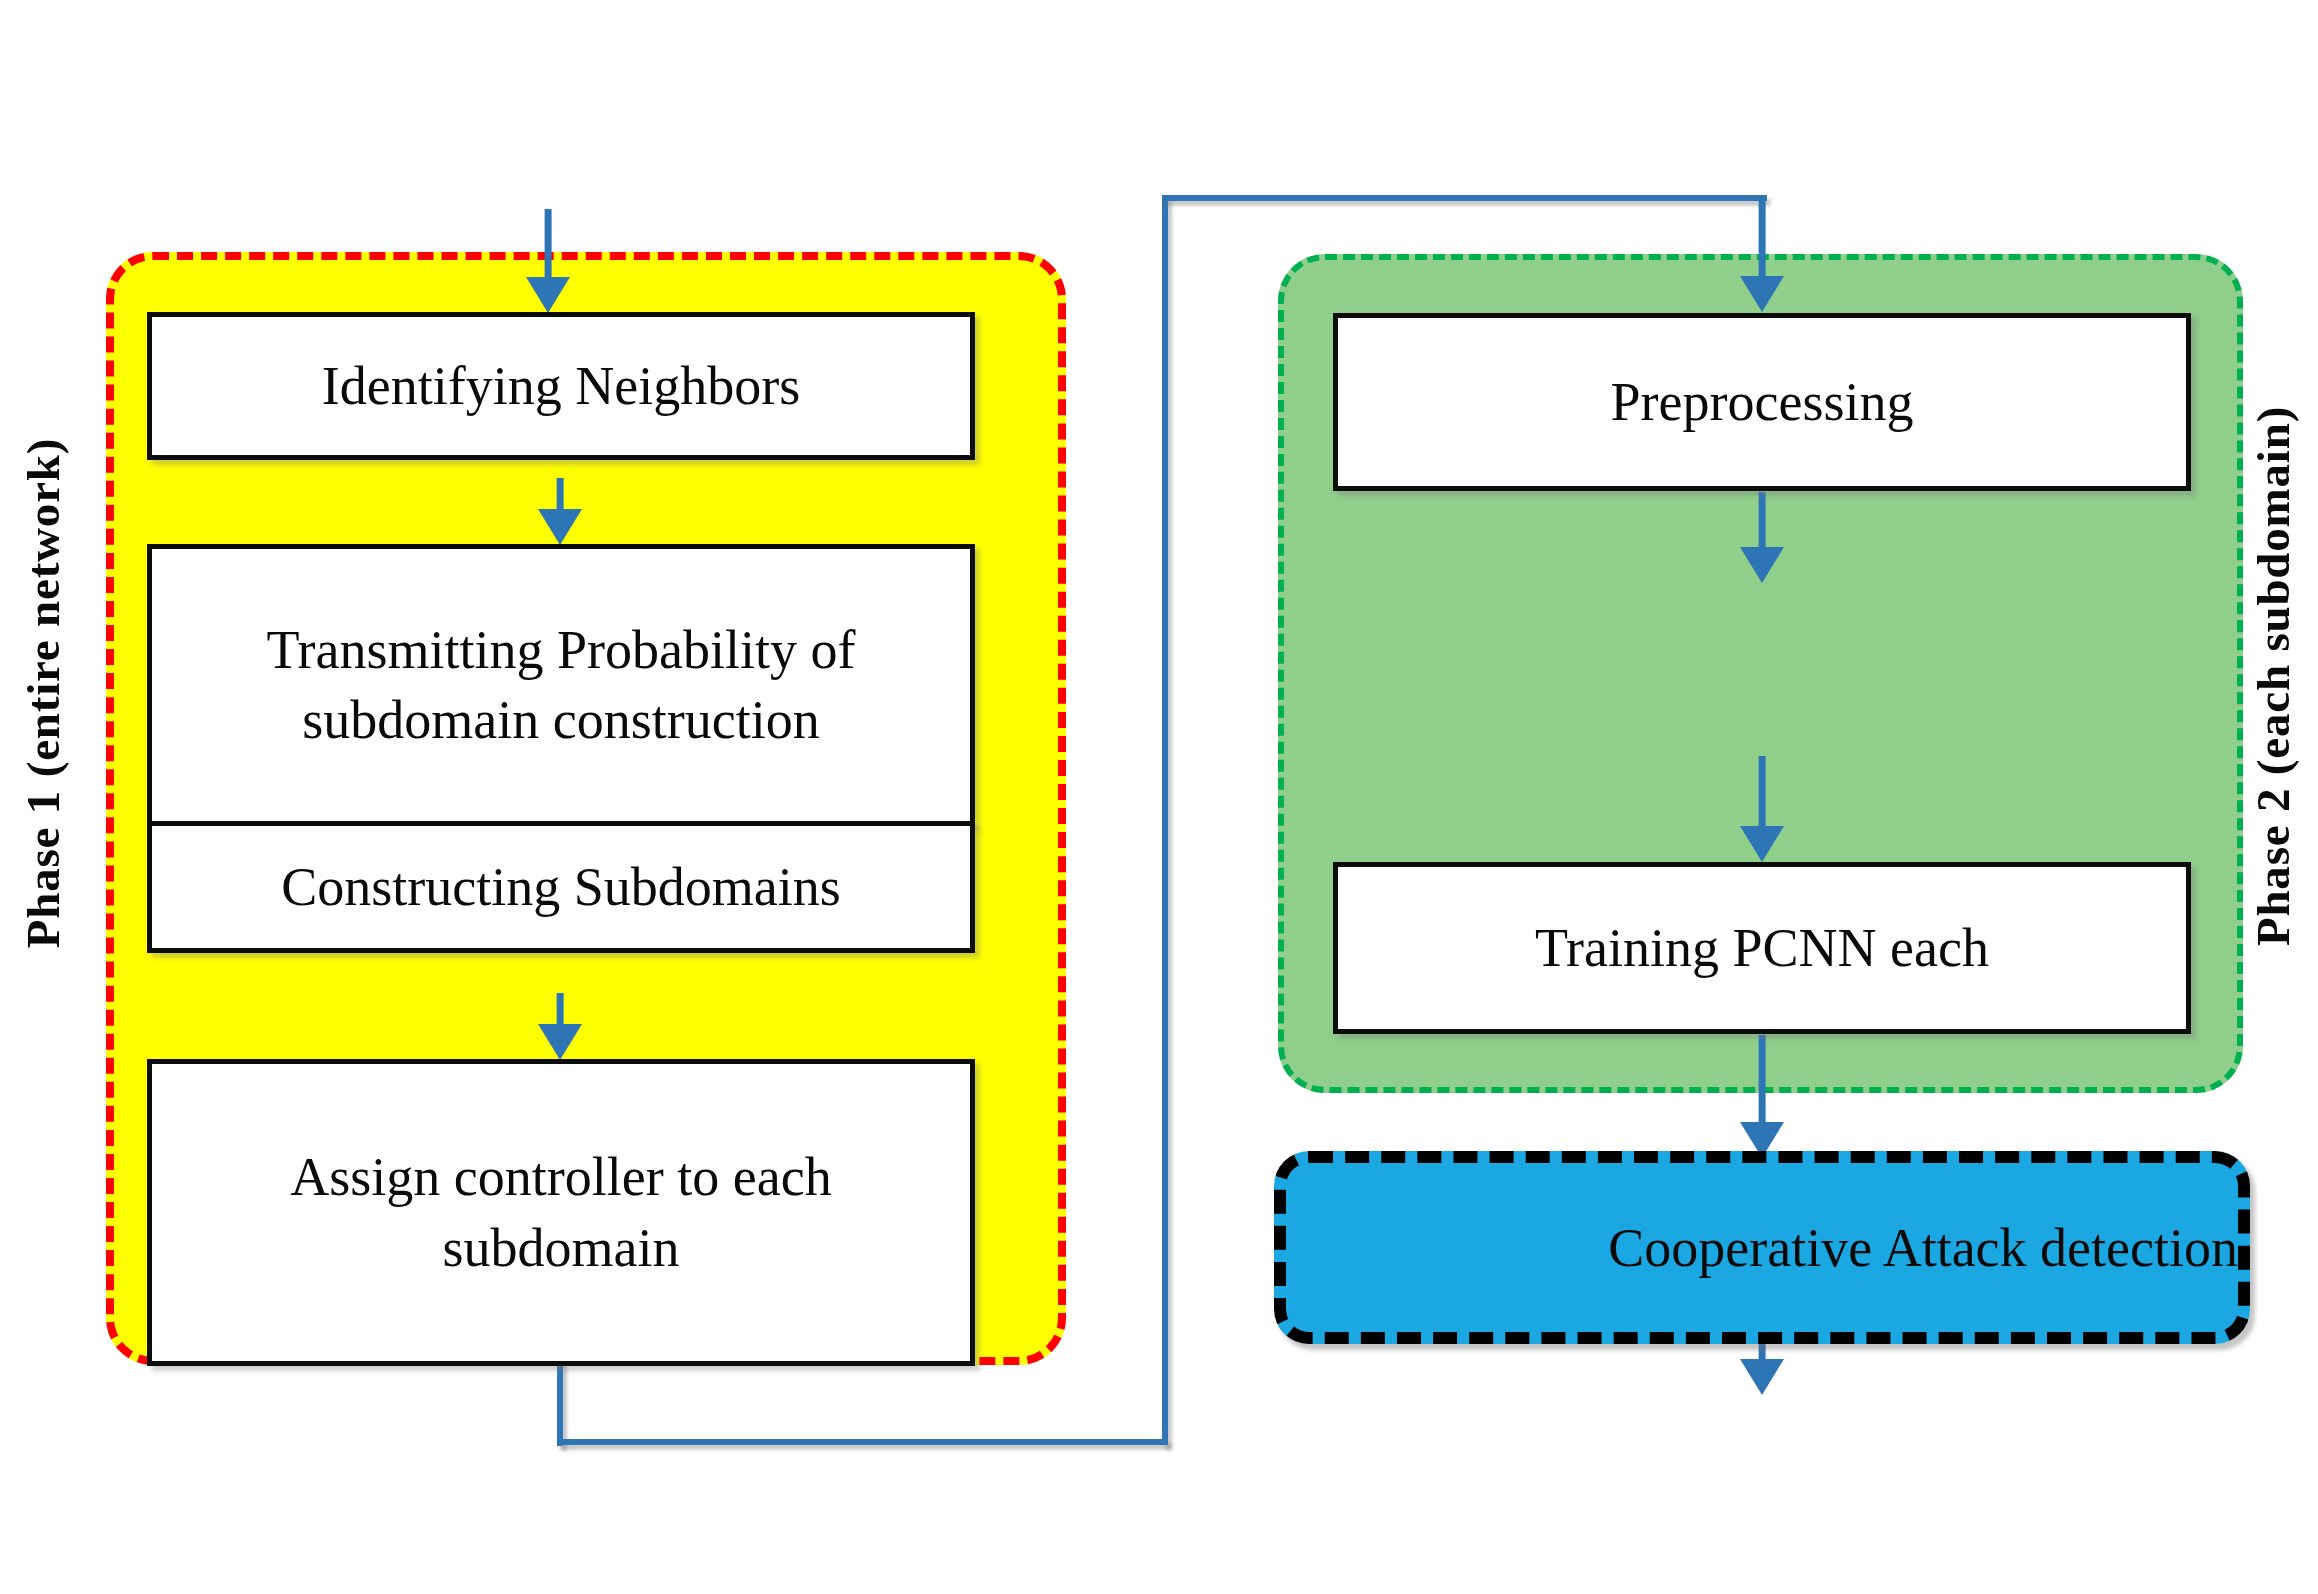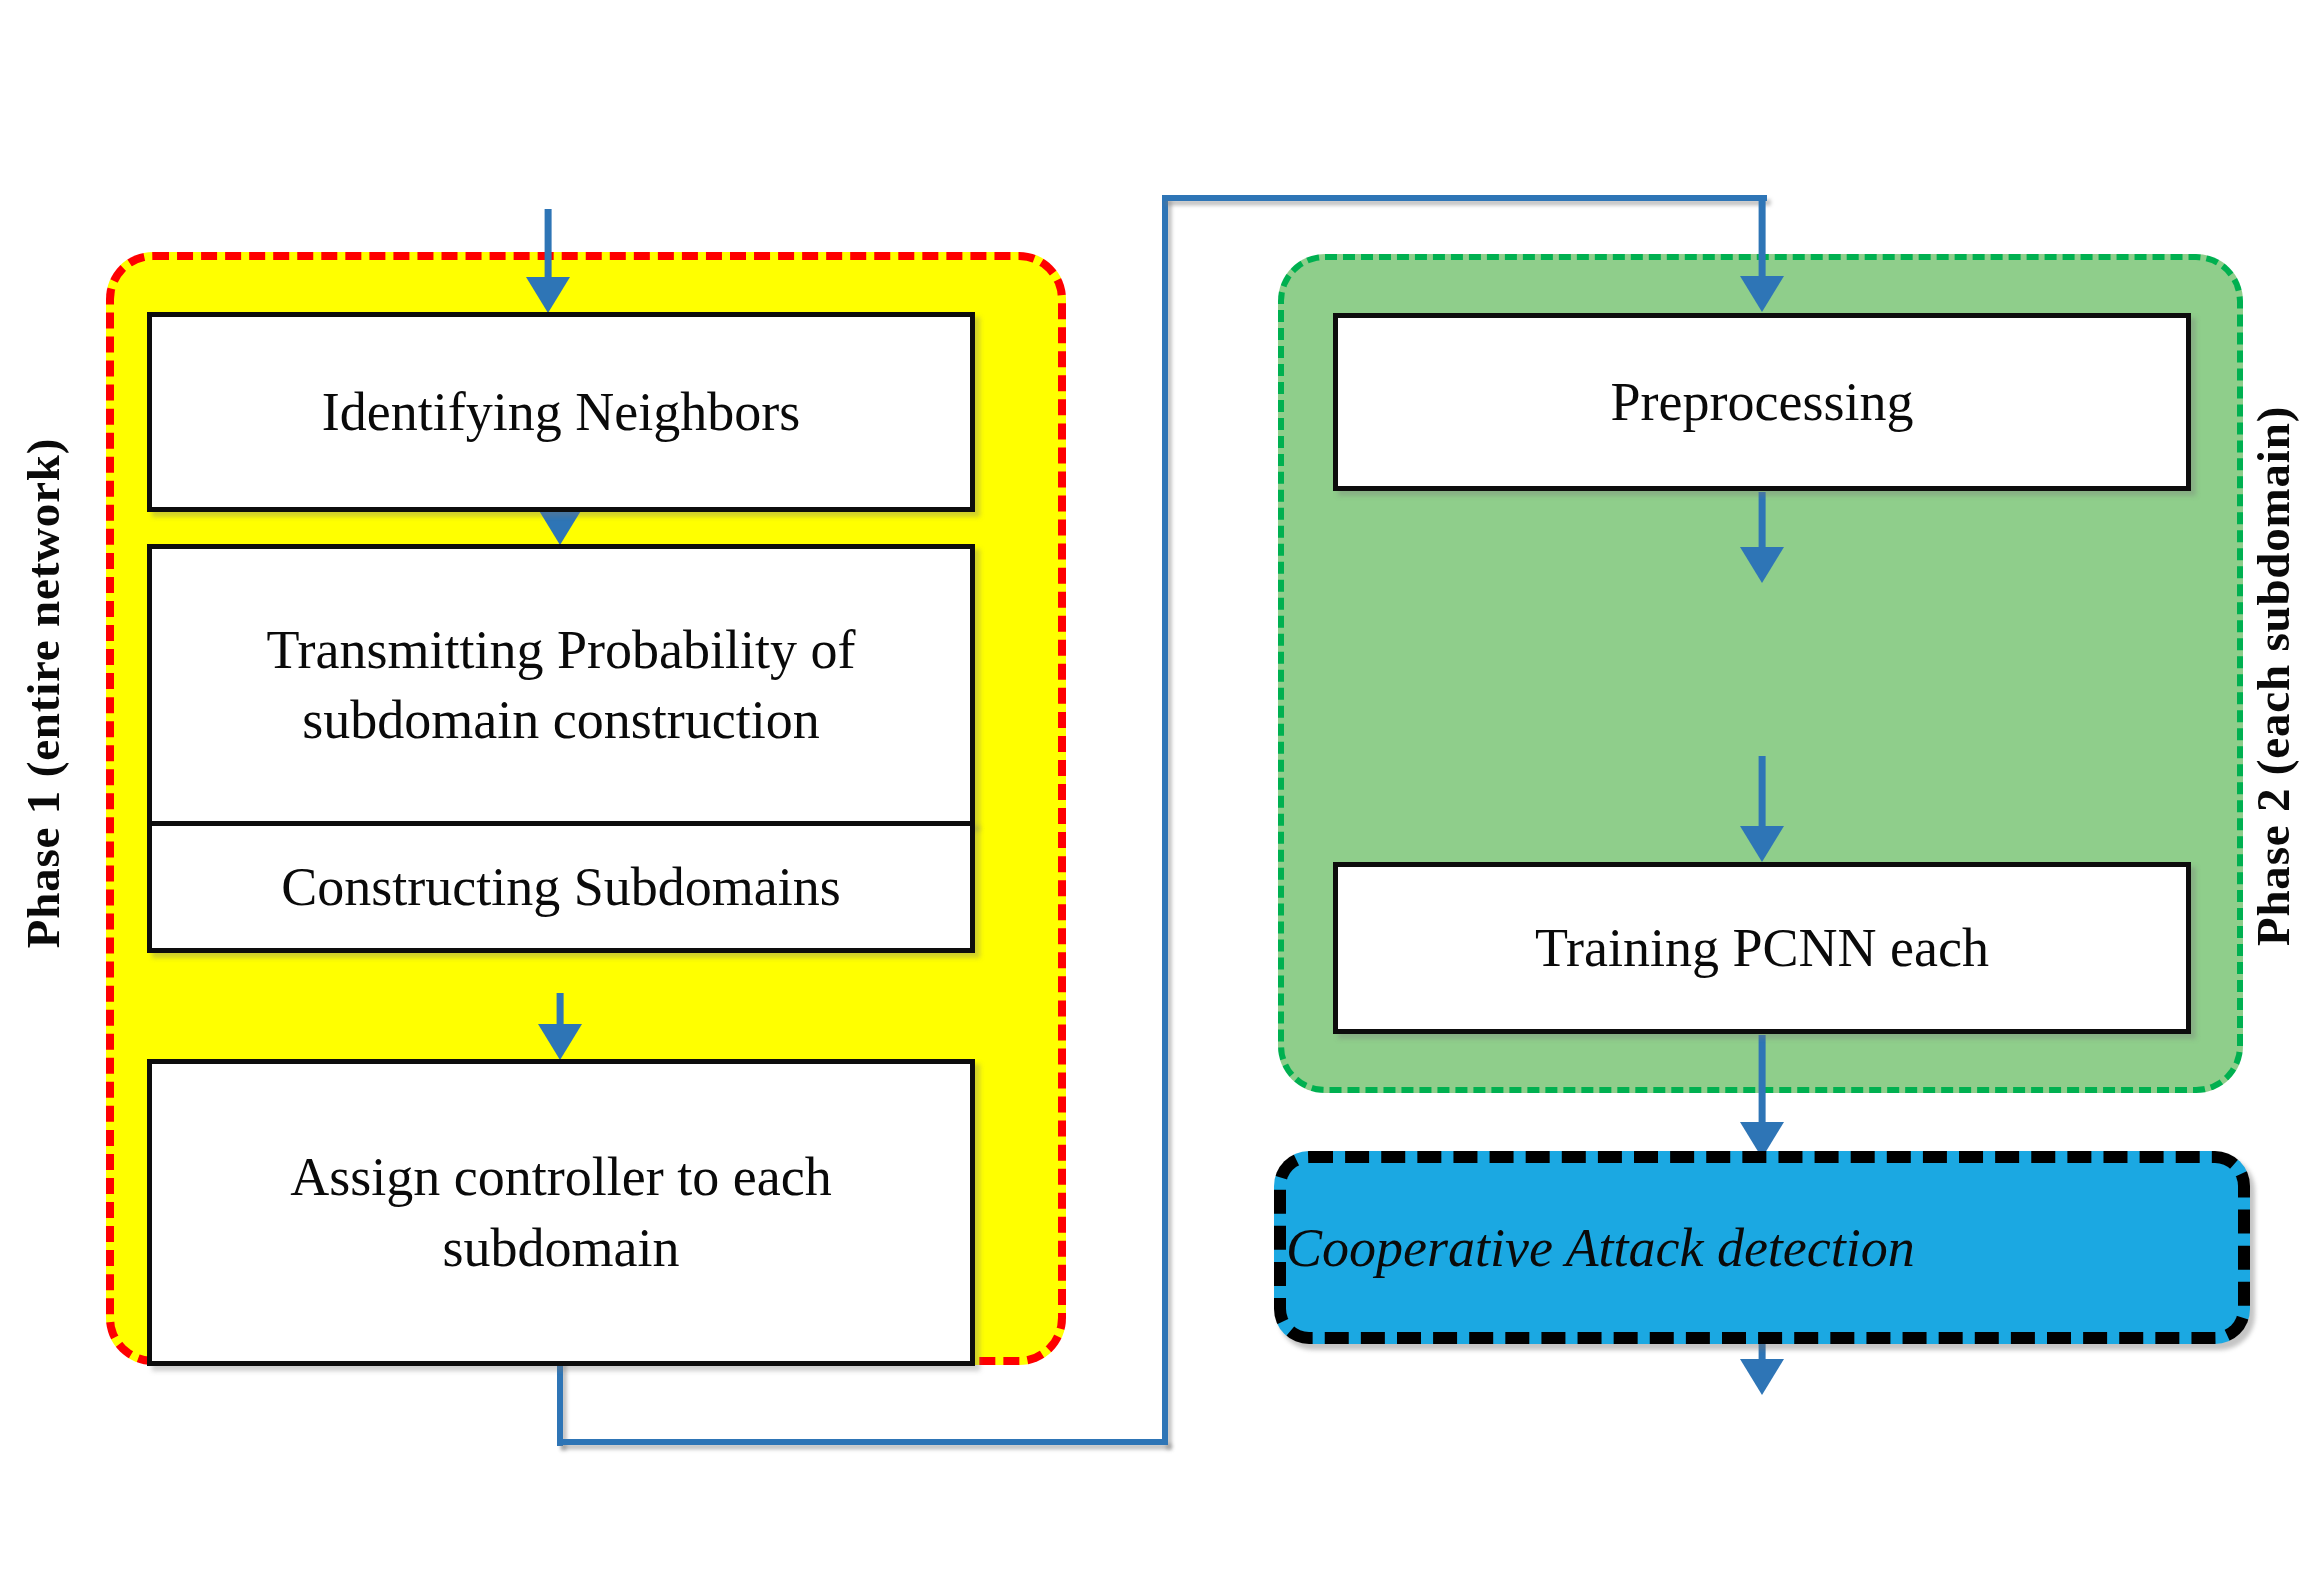--- a/index.html
+++ b/index.html
@@ -45,22 +45,22 @@
   .terminator{position:absolute;z-index:3;box-sizing:border-box;background:#fff;
               border:4.5px solid #000;border-radius:50%;
               display:flex;align-items:center;justify-content:center;
               font-size:54px;box-shadow:3.8px 4.5px 4.5px rgba(130,130,130,.3);}
 
   
   .detect{position:absolute;z-index:3;left:1274px;top:1151px;width:976px;height:193px;
           box-sizing:border-box;border-radius:35px;
           background:var(--c-detection_fill,#1BA8E2);
           border:12px dashed var(--c-detection_border,#000000);
-          display:flex;align-items:center;justify-content:flex-start;
-          font-size:54px;box-shadow:4.5px 5.3px 4.5px rgba(110,110,110,.4);font-style:italic;}
+          display:flex;align-items:center;justify-content:flex-end;
+          font-size:54px;box-shadow:4.5px 5.3px 4.5px rgba(110,110,110,.4);}
 
   
   .vlabel{position:absolute;z-index:4;width:0;height:0;}
   .vlabel > span{display:inline-block;white-space:nowrap;
                  transform:translate(-50%,-50%) rotate(-90deg);
                  font-weight:bold;font-size:47px;letter-spacing:0.8px;}
 </style>
 </head>
 <body>
 
@@ -105,21 +105,21 @@
   <div class="arrow" style="left:1740px;top:1035px;height:123px">
     <div class="shaft" style="height:90px"></div>
     <div class="head"></div>
   </div>
   <div class="arrow" style="left:1740px;top:1344px;height:51px">
     <div class="shaft" style="height:19px"></div>
     <div class="head"></div>
   </div>
 
 
-  <div class="node p1" style="top:312px;height:200px">
+  <div class="node p1" style="top:312px;height:148px">
     <span>Identifying Neighbors</span>
   </div>
   <div class="node p1" style="top:544px;height:282px">
     <span>Transmitting Probability of subdomain construction</span>
   </div>
   <div class="node p1" style="top:821px;height:132px">
     <span>Constructing Subdomains</span>
   </div>
   <div class="node p1" style="top:1059px;height:307px">
     <span>Assign controller to each subdomain</span>

